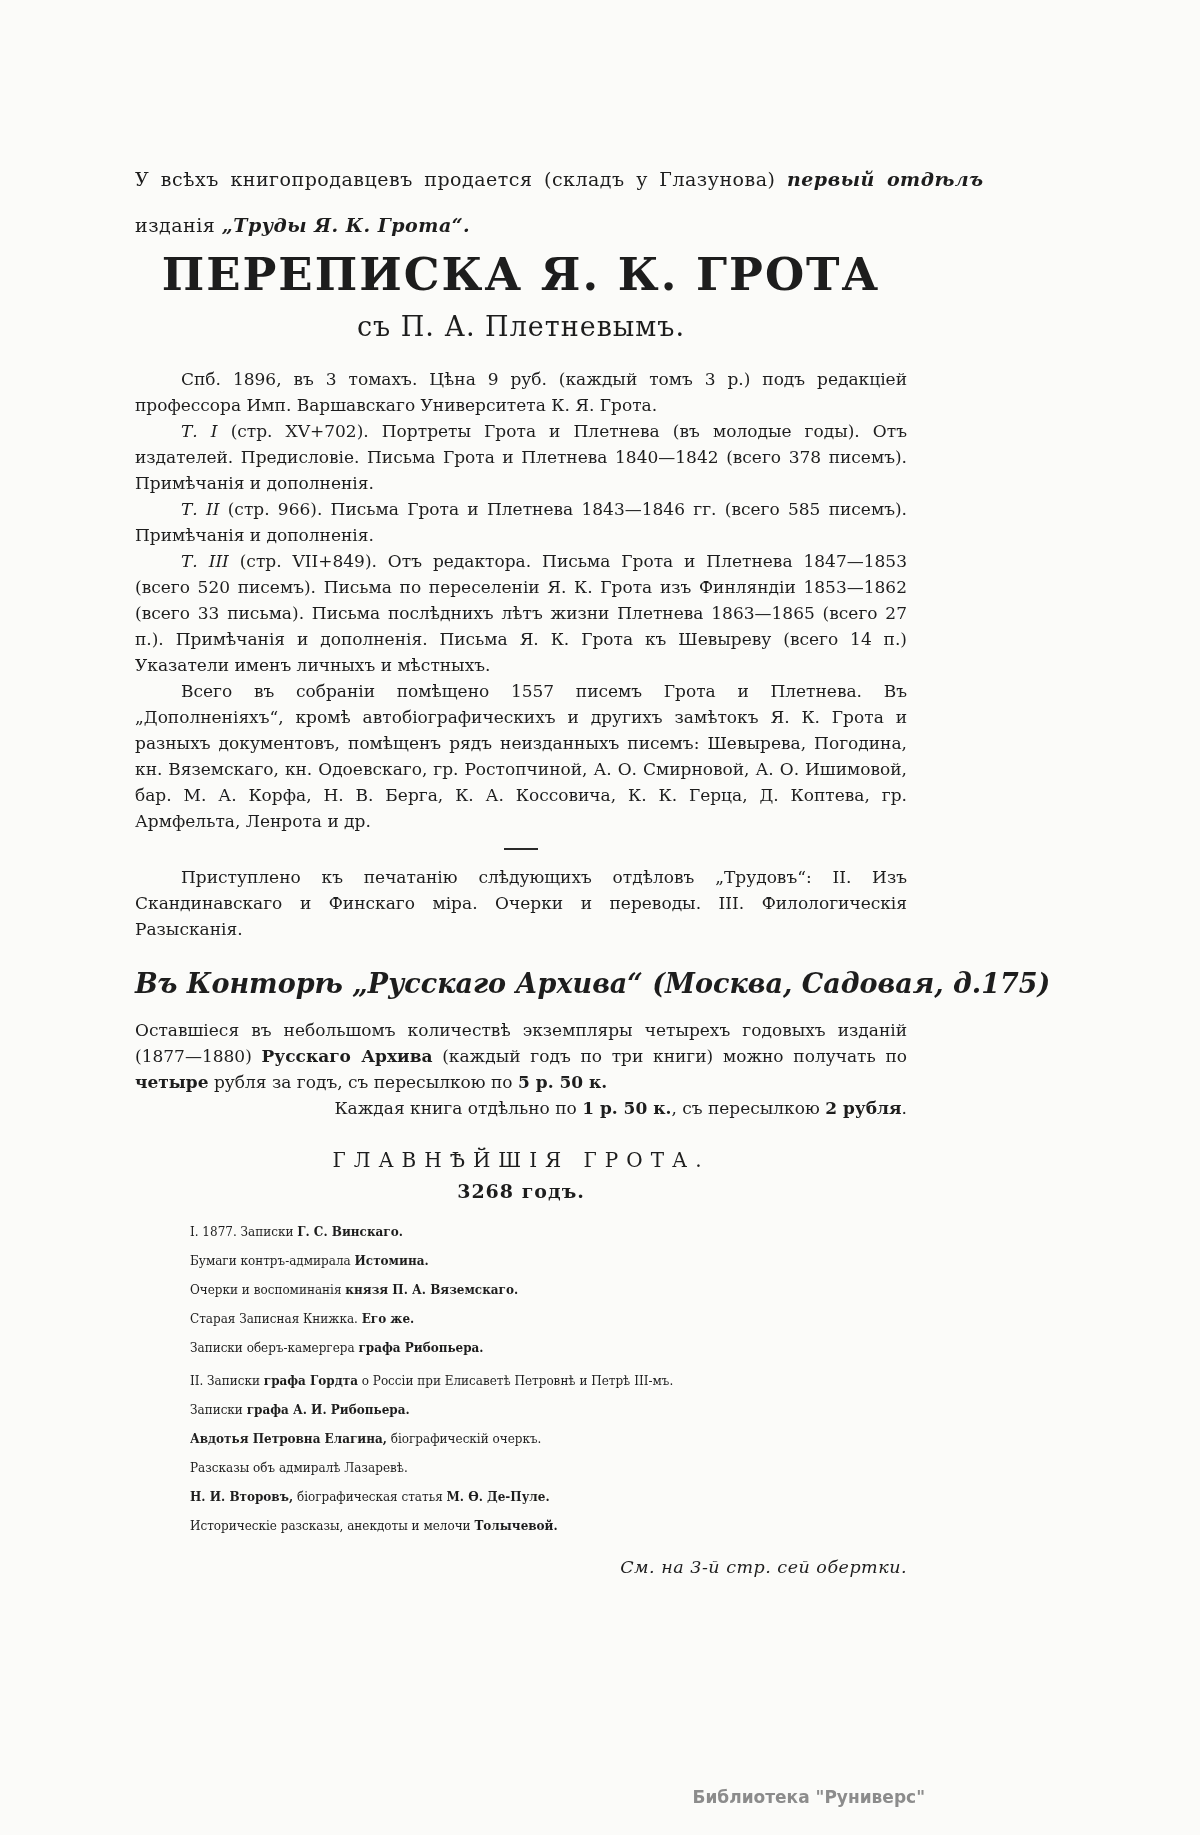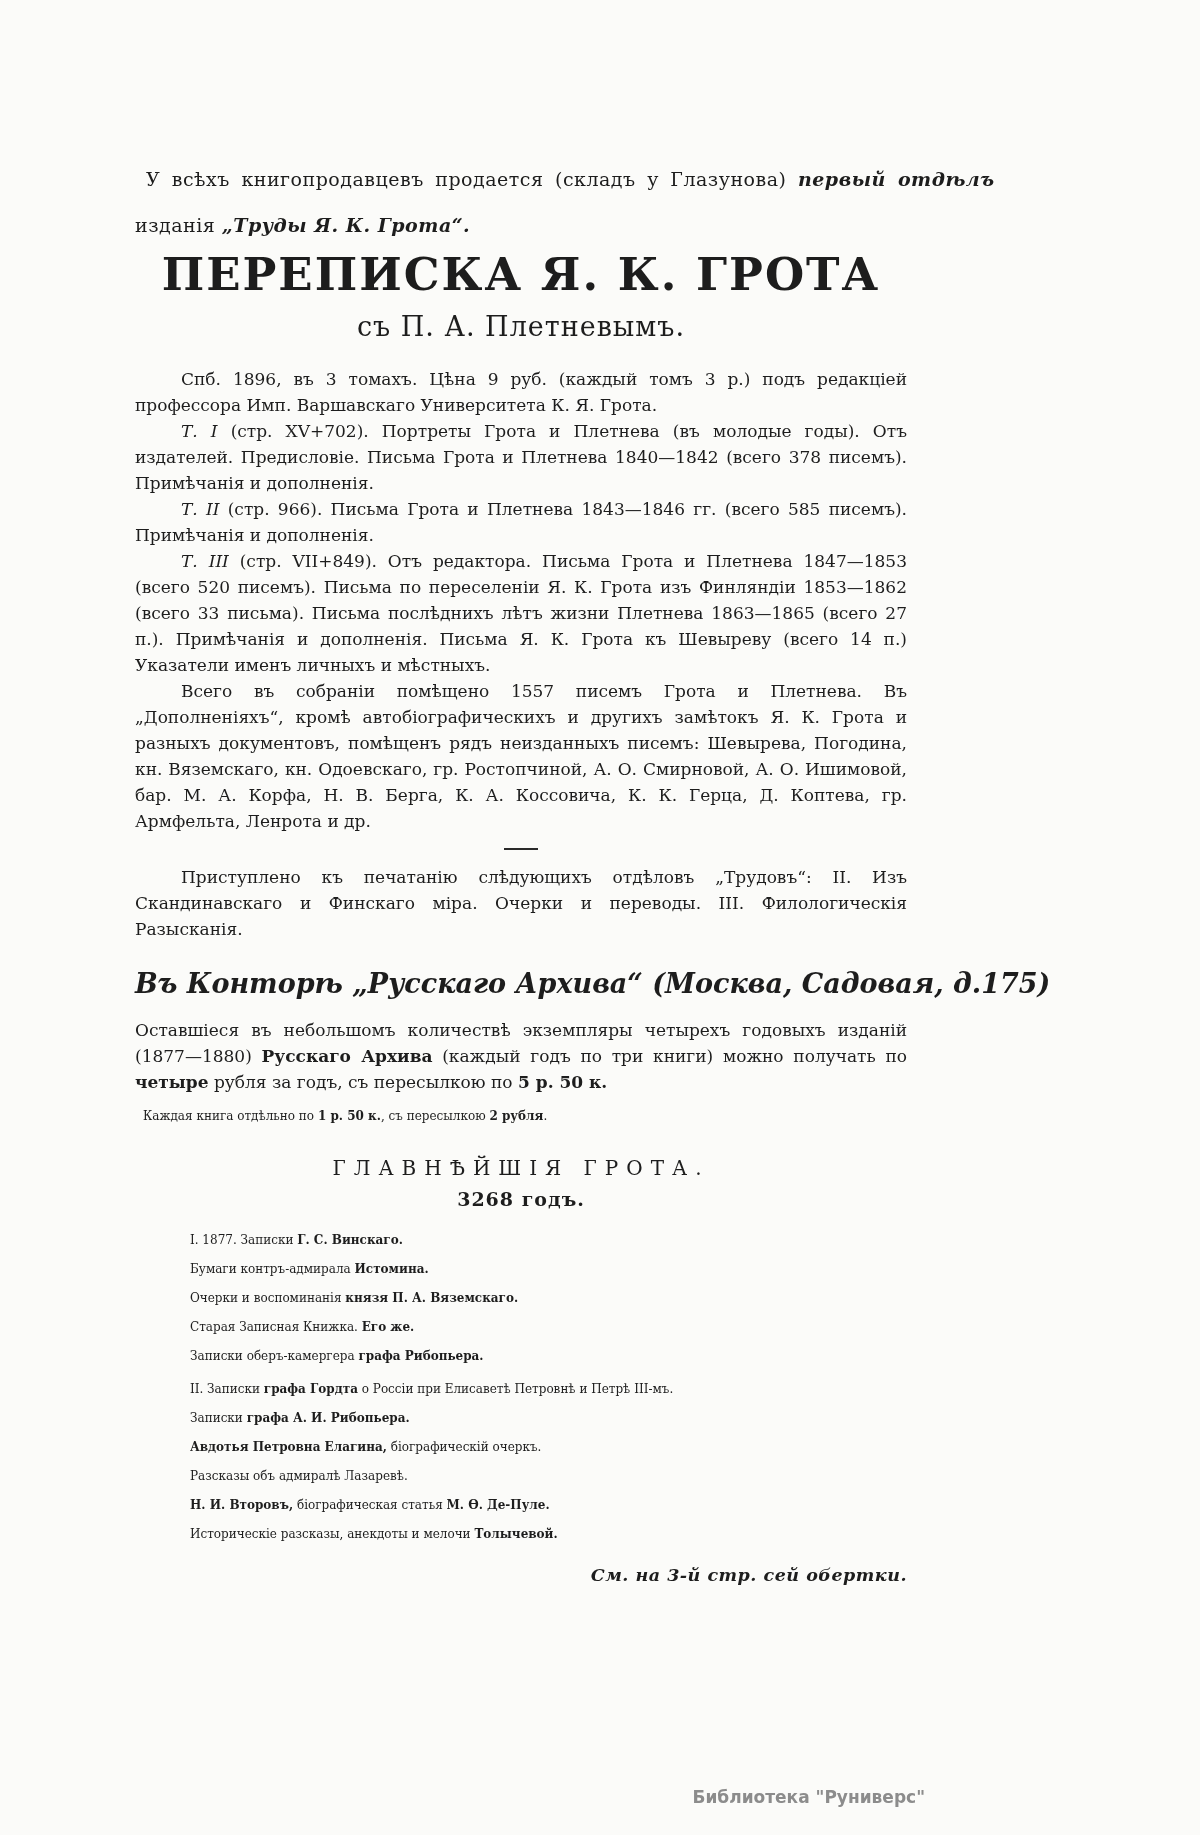--- a/index.html
+++ b/index.html
@@ -13,21 +13,21 @@
     font-family: "DejaVu Serif", "Liberation Serif", serif;
     color: #1d1d1d;
   }
   .content {
     position: absolute;
     left: 135px;
     top: 168px;
     width: 772px;
   }
   .topline {
-    margin: 0 0 24px 11px;
+    margin: 0 0 24px 0;
     font-size: 19px;
     text-align: center;
     word-spacing: 5px;
     letter-spacing: 0.5px;
     white-space: nowrap;
   }
   .topline2 {
     margin: 0 0 12px 0;
     font-size: 19px;
     letter-spacing: 0.5px;
@@ -64,24 +64,24 @@
   h2.kontora {
     margin: 26px 0 18px 0;
     font-size: 27px;
     font-weight: bold;
     text-align: right;
     white-space: nowrap;
     letter-spacing: 0px;
     font-style: italic;
   }
   p.centerline {
-    margin: 8px;
-    font-size: 12px;
+    margin: 0;
+    font-size: 17px;
     line-height: 27px;
-    text-align: left;
+    text-align: right;
   }
   h3.articles-heading {
     margin: 26px 0 8px 0;
     font-size: 20px;
     font-weight: normal;
     text-align: center;
     letter-spacing: 8px;
   }
   h4.year {
     margin: 0 0 16px 0;
@@ -96,21 +96,20 @@
     font-size: 12px;
     line-height: 29px;
   }
   p.art.gap { margin-top: 4px; }
   p.footnote {
     margin: 16px 0 0 0;
     font-size: 17.5px;
     font-style: italic;
     text-align: right;
     letter-spacing: 0.5px;
-    font-weight: bold;
   }
   .watermark {
     position: absolute;
     right: 275px;
     bottom: 28px;
     font-family: "DejaVu Sans", "Liberation Sans", sans-serif;
     font-size: 17px;
     font-weight: bold;
     color: #8c8c8c;
   }

